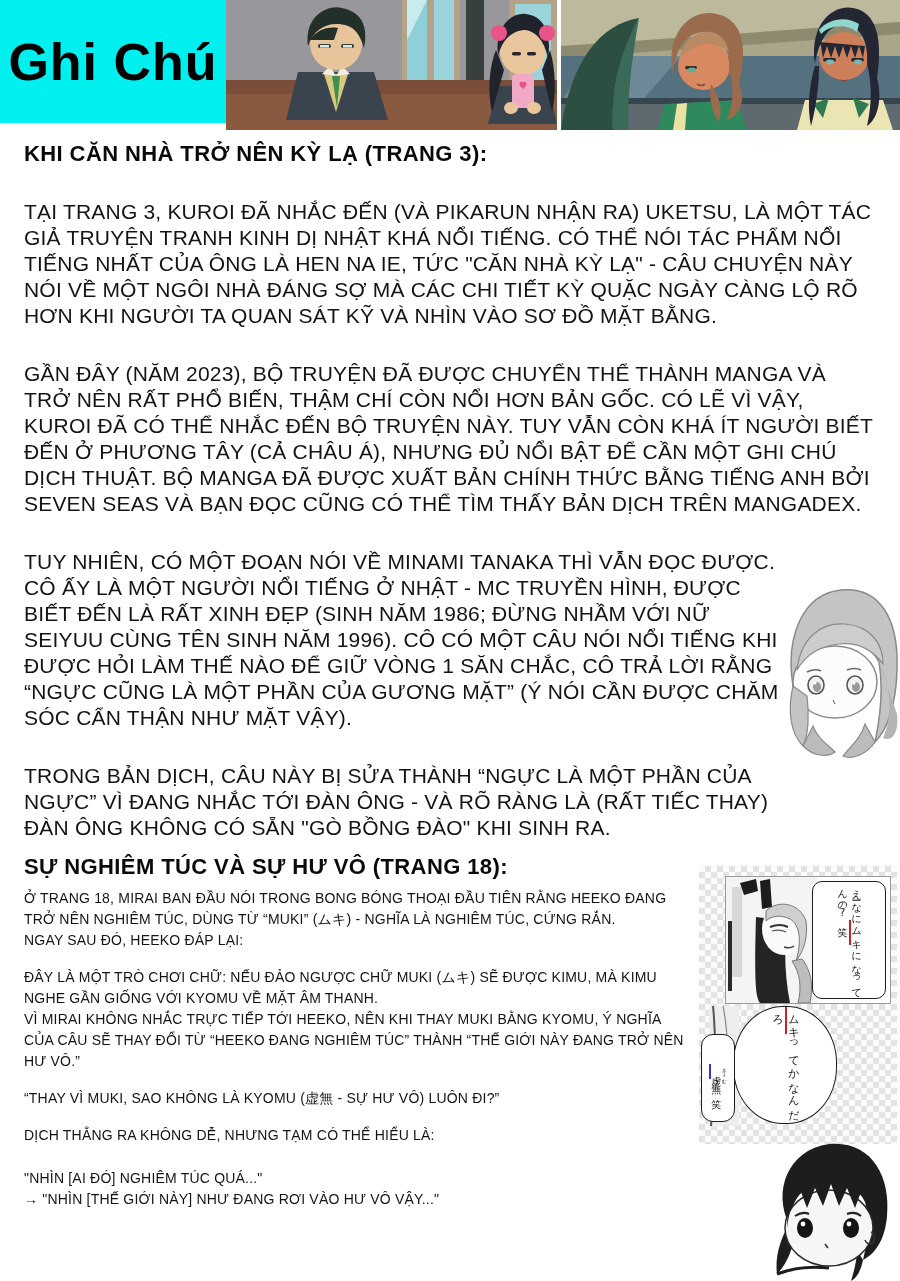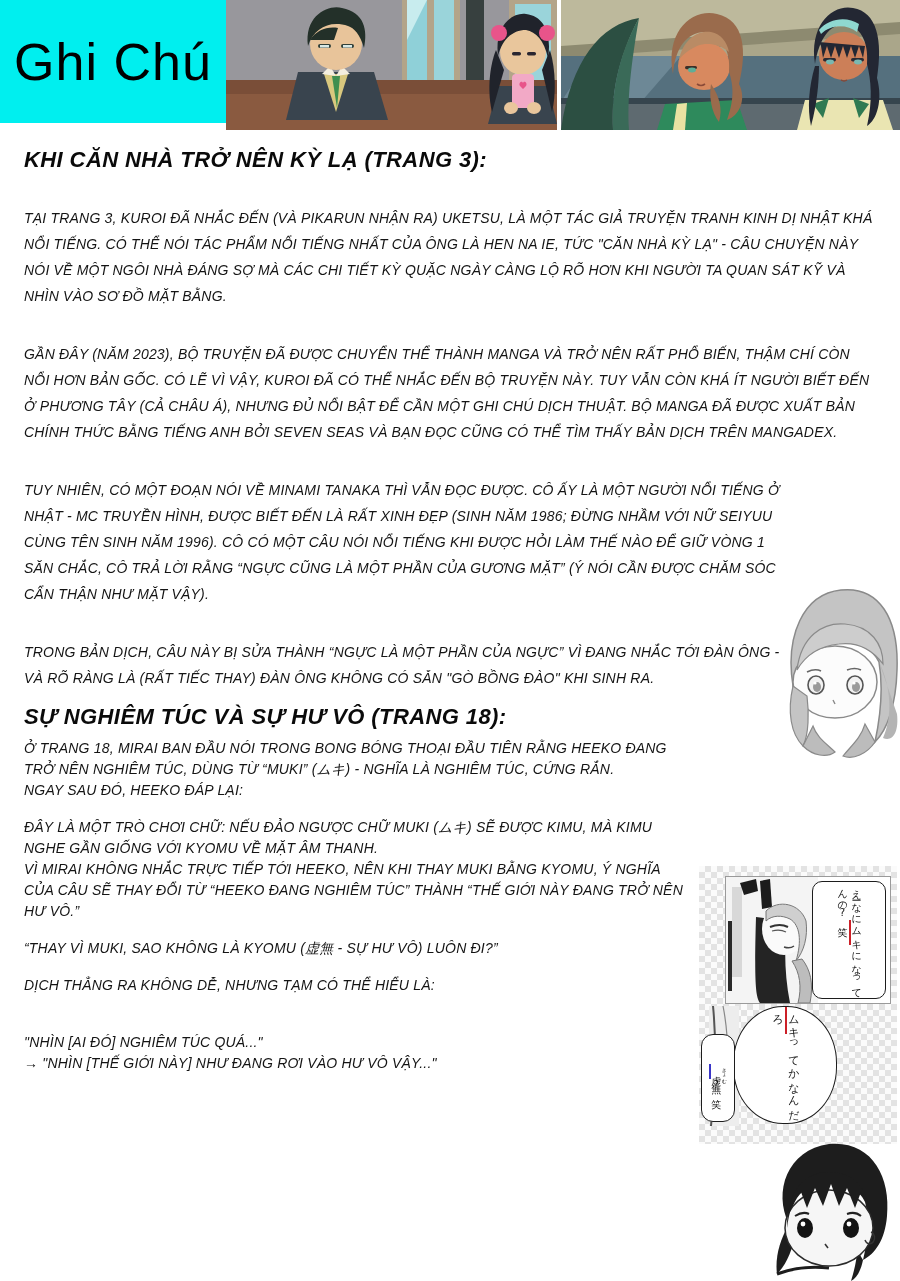--- a/index.html
+++ b/index.html
@@ -3,31 +3,31 @@
 <meta charset="utf-8">
 <style>
   * { margin:0; padding:0; box-sizing:border-box; }
   html,body { width:900px; height:1281px; background:#ffffff; overflow:hidden;
     font-family:"Liberation Sans", sans-serif; color:#141414; }
   .page { position:relative; width:900px; height:1281px; background:#fff; }
 
   
   .banner { position:absolute; left:0; top:0; width:900px; height:130px; display:flex; background:#fff; }
   .title-box { width:226px; height:123px; background:#00efef; display:flex; align-items:center; justify-content:center; flex:none; }
-  .title-box span { font-size:52px; font-weight:400; letter-spacing:1px; color:#000; }
+  .title-box span { font-size:52px; font-weight:700; letter-spacing:1px; color:#000; }
   .shot { height:130px; flex:none; display:block; }
   .shot-gap { width:4px; height:130px; background:#fff; flex:none; }
 
   
-  .content { position:absolute; left:24px; top:130px; width:852px;font-style:italic; }
+  .content { position:absolute; left:24px; top:124px; width:852px; }
   h2 { font-size:22px; font-weight:700; letter-spacing:0.4px; color:#0a0a0a; }
   .h1 { margin:17px 0 10px 0; }
   .h2 { margin:14px 0 9px 0; }
   .h3 { margin:4px 0 8px 0; }
-  p.body { font-size:14px; line-height:26px; letter-spacing:0.2px; white-space:pre-line;margin-top:32px; }
+  p.body { font-size:21px; line-height:26px; letter-spacing:0.2px; white-space:pre-line;margin-top:32px; }
   .s1 p.body { max-width:852px; }
   .s2 p.body { max-width:758px; }
   p.small { font-size:14px; line-height:21px; letter-spacing:0.2px; white-space:pre-line; max-width:668px; }
   .mb-lg { margin-bottom:25px; }
   .mb-md { margin-bottom:16px; }
   .mb-sm { margin-bottom:13px; }
 
   
   .chibi-wavy { position:absolute; left:783px; top:566px; width:116px; height:198px; }
   .chibi-bob  { position:absolute; left:759px; top:1132px; width:141px; height:149px; }
@@ -156,21 +156,21 @@
       <p class="body mb-sm">TRONG BẢN DỊCH, CÂU NÀY BỊ SỬA THÀNH “NGỰC LÀ MỘT PHẦN CỦA NGỰC” VÌ ĐANG NHẮC TỚI ĐÀN ÔNG - VÀ RÕ RÀNG LÀ (RẤT TIẾC THAY) ĐÀN ÔNG KHÔNG CÓ SẴN "GÒ BỒNG ĐÀO" KHI SINH RA.</p>
     </div>
 
     <div class="s3">
       <h2 class="h3">SỰ NGHIÊM TÚC VÀ SỰ HƯ VÔ (TRANG 18):</h2>
       <p class="small mb-md">Ở TRANG 18, MIRAI BAN ĐẦU NÓI TRONG BONG BÓNG THOẠI ĐẦU TIÊN RẰNG HEEKO ĐANG TRỞ NÊN NGHIÊM TÚC, DÙNG TỪ “MUKI” (ムキ) - NGHĨA LÀ NGHIÊM TÚC, CỨNG RẮN.
 NGAY SAU ĐÓ, HEEKO ĐÁP LẠI:</p>
       <p class="small mb-md">ĐÂY LÀ MỘT TRÒ CHƠI CHỮ: NẾU ĐẢO NGƯỢC CHỮ MUKI (ムキ) SẼ ĐƯỢC KIMU, MÀ KIMU NGHE GẦN GIỐNG VỚI KYOMU VỀ MẶT ÂM THANH.
 VÌ MIRAI KHÔNG NHẮC TRỰC TIẾP TỚI HEEKO, NÊN KHI THAY MUKI BẰNG KYOMU, Ý NGHĨA CỦA CÂU SẼ THAY ĐỔI TỪ “HEEKO ĐANG NGHIÊM TÚC” THÀNH “THẾ GIỚI NÀY ĐANG TRỞ NÊN HƯ VÔ.”</p>
       <p class="small mb-md">“THAY VÌ MUKI, SAO KHÔNG LÀ KYOMU (虚無 - SỰ HƯ VÔ) LUÔN ĐI?”</p>
-      <p class="small" style="margin-bottom:36px">DỊCH THẲNG RA KHÔNG DỄ, NHƯNG TẠM CÓ THỂ HIỂU LÀ:</p>
+      <p class="small" style="margin-bottom:22px">DỊCH THẲNG RA KHÔNG DỄ, NHƯNG TẠM CÓ THỂ HIỂU LÀ:</p>
       <p class="small">"NHÌN [AI ĐÓ] NGHIÊM TÚC QUÁ..."
 →  "NHÌN [THẾ GIỚI NÀY] NHƯ ĐANG RƠI VÀO HƯ VÔ VẬY..."</p>
     </div>
   </div>
 
   <svg class="chibi-wavy" viewBox="0 0 116 198">
     <path d="M10 120 C2 70 20 28 58 24 C96 20 116 52 114 104 C113 140 104 164 92 176 C98 148 100 120 96 96 C84 70 40 66 26 92 C20 104 16 112 10 120 Z" fill="#c4c4c4" stroke="#8a8a8a" stroke-width="1.5"></path>
     <path d="M96 96 C108 120 110 150 100 172 C110 176 116 166 114 148 Z" fill="#b4b4b4"></path>
     <ellipse cx="52" cy="116" rx="42" ry="36" fill="#fcfcfc" stroke="#8a8a8a" stroke-width="1.5"></ellipse>
     <path d="M14 104 C18 70 40 56 62 58 C88 60 100 78 100 98 C88 82 72 76 56 78 C36 80 22 90 14 104 Z" fill="#cdcdcd" stroke="#8a8a8a" stroke-width="1.2"></path>

